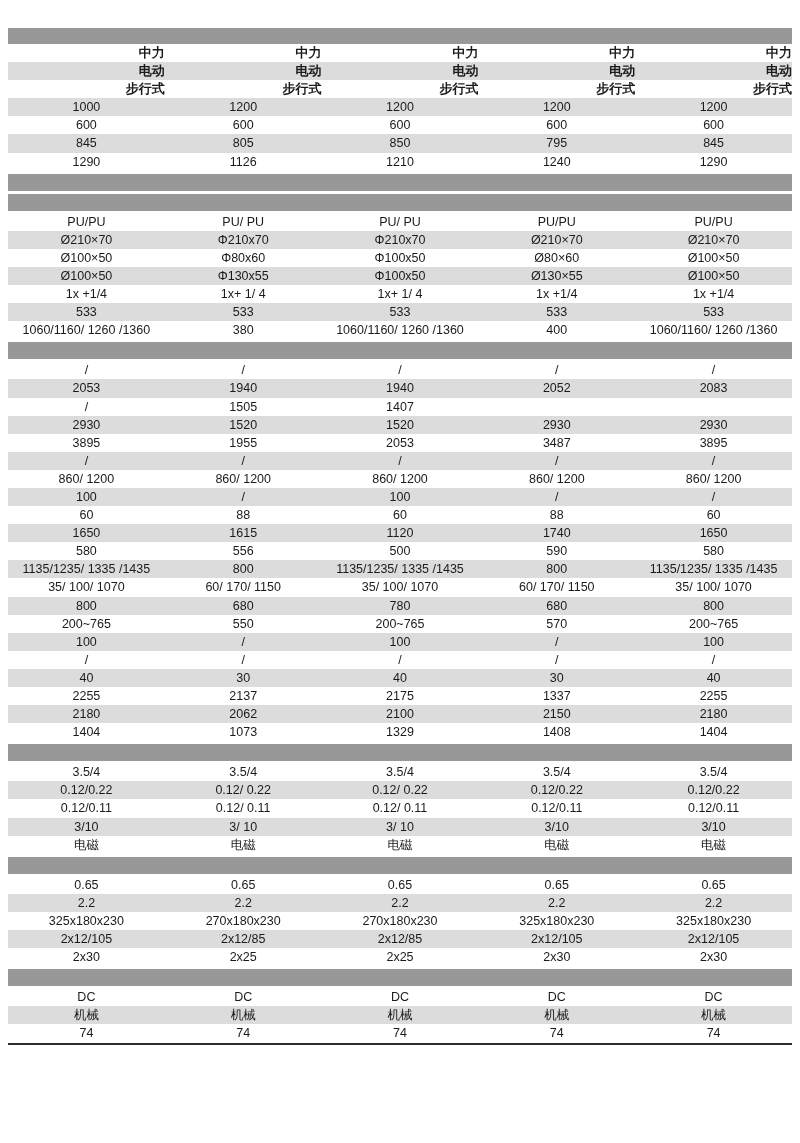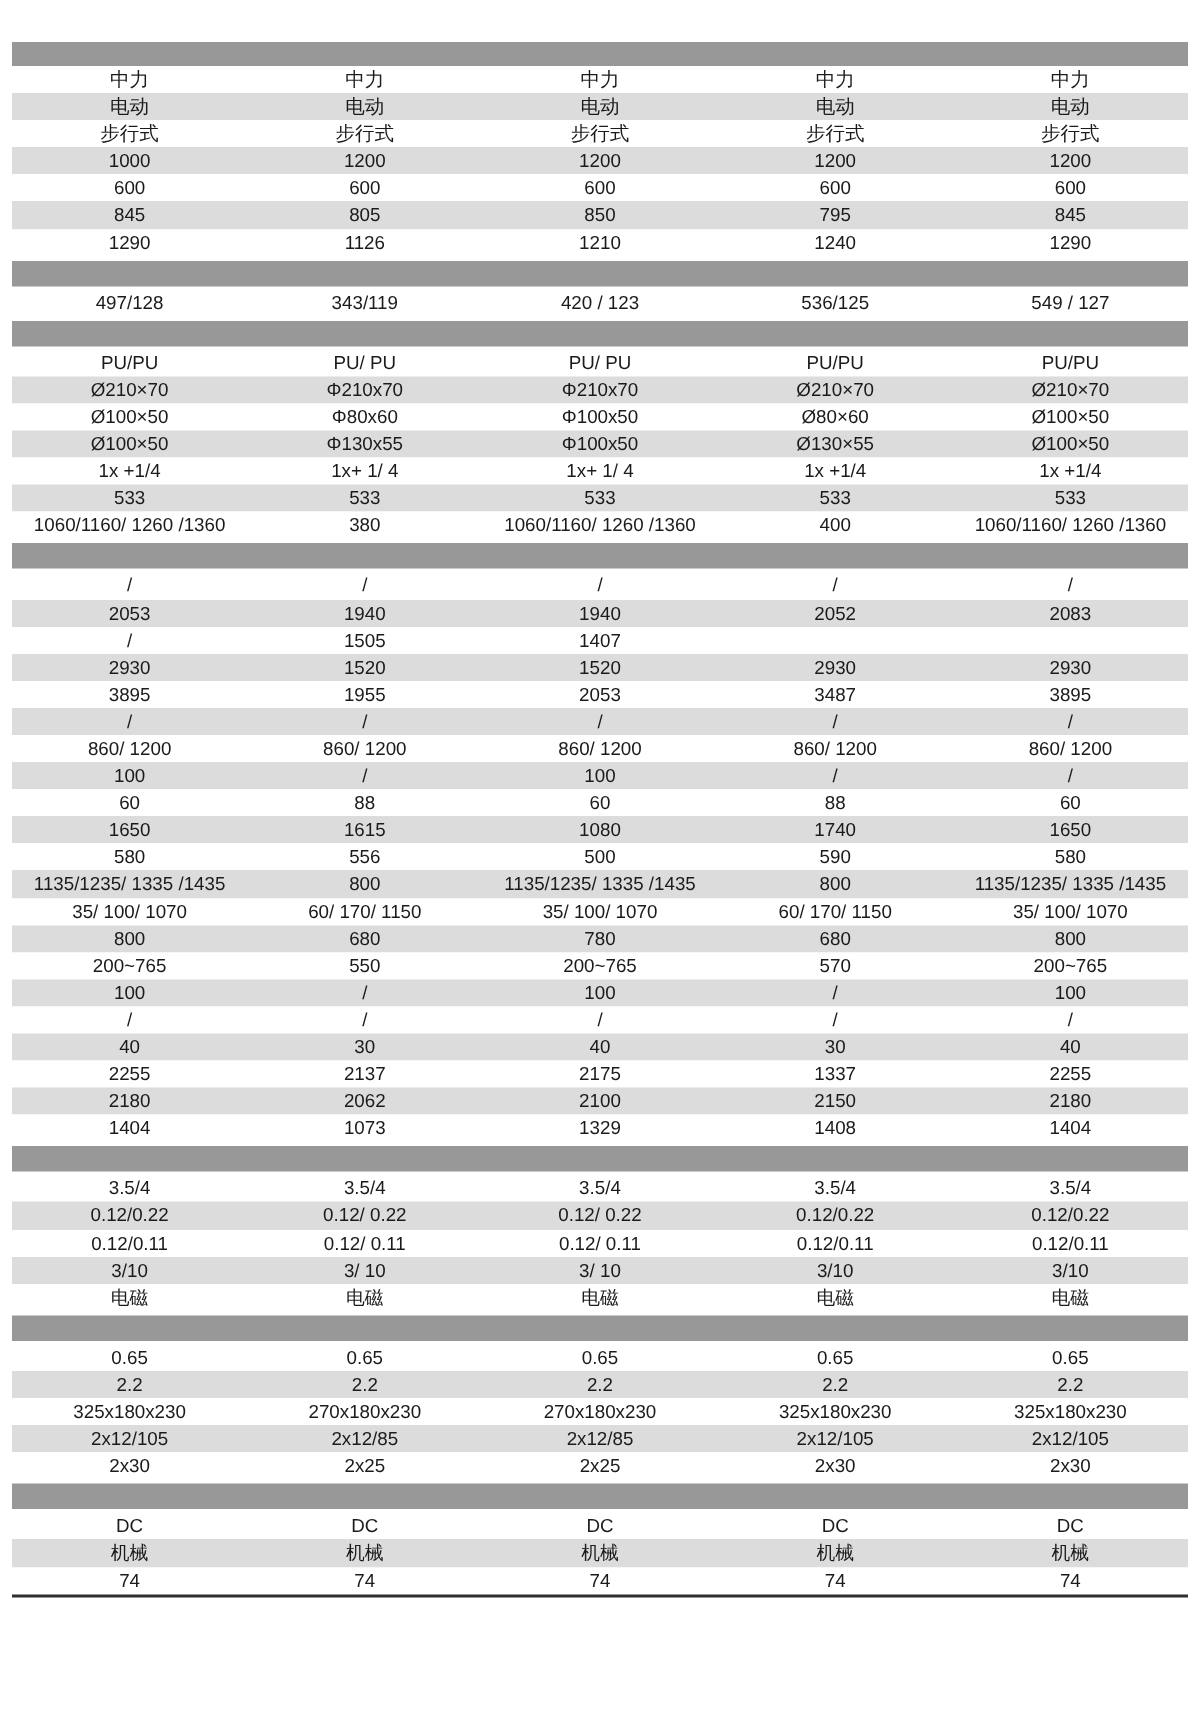--- a/index.html
+++ b/index.html
@@ -40,22 +40,23 @@
   .cell {
     flex: 1 1 0;
     text-align: center;
     font-size: 12.5px;
     line-height: 18.1px;
     color: #1b1b1b;
     white-space: nowrap;
     overflow: hidden;
   }
   .row.bold .cell {
-    font-weight: normal;
+    font-weight: bold;
     font-size: 13px;
+    text-align: right;
   }
   .bottom-line {
     height: 2px;
     background: #2e2e2e;
     margin-top: 0px;
   }
 </style>
 </head>
 <body>
 
@@ -107,27 +108,20 @@
       <div class="row">
         <div class="cell">1290</div>
         <div class="cell">1126</div>
         <div class="cell">1210</div>
         <div class="cell">1240</div>
         <div class="cell">1290</div>
       </div>
     </div>
     <div class="band"></div>
     <div class="rows">
-      <div class="row">
-        <div class="cell">497/128</div>
-        <div class="cell">343/119</div>
-        <div class="cell">420 / 123</div>
-        <div class="cell">536/125</div>
-        <div class="cell">549 / 127</div>
-      </div>
     </div>
     <div class="band"></div>
     <div class="rows">
       <div class="row">
         <div class="cell">PU/PU</div>
         <div class="cell">PU/ PU</div>
         <div class="cell">PU/ PU</div>
         <div class="cell">PU/PU</div>
         <div class="cell">PU/PU</div>
       </div>
@@ -235,21 +229,21 @@
       <div class="row">
         <div class="cell">60</div>
         <div class="cell">88</div>
         <div class="cell">60</div>
         <div class="cell">88</div>
         <div class="cell">60</div>
       </div>
       <div class="row">
         <div class="cell">1650</div>
         <div class="cell">1615</div>
-        <div class="cell">1080</div>
+        <div class="cell">1120</div>
         <div class="cell">1740</div>
         <div class="cell">1650</div>
       </div>
       <div class="row">
         <div class="cell">580</div>
         <div class="cell">556</div>
         <div class="cell">500</div>
         <div class="cell">590</div>
         <div class="cell">580</div>
       </div>

